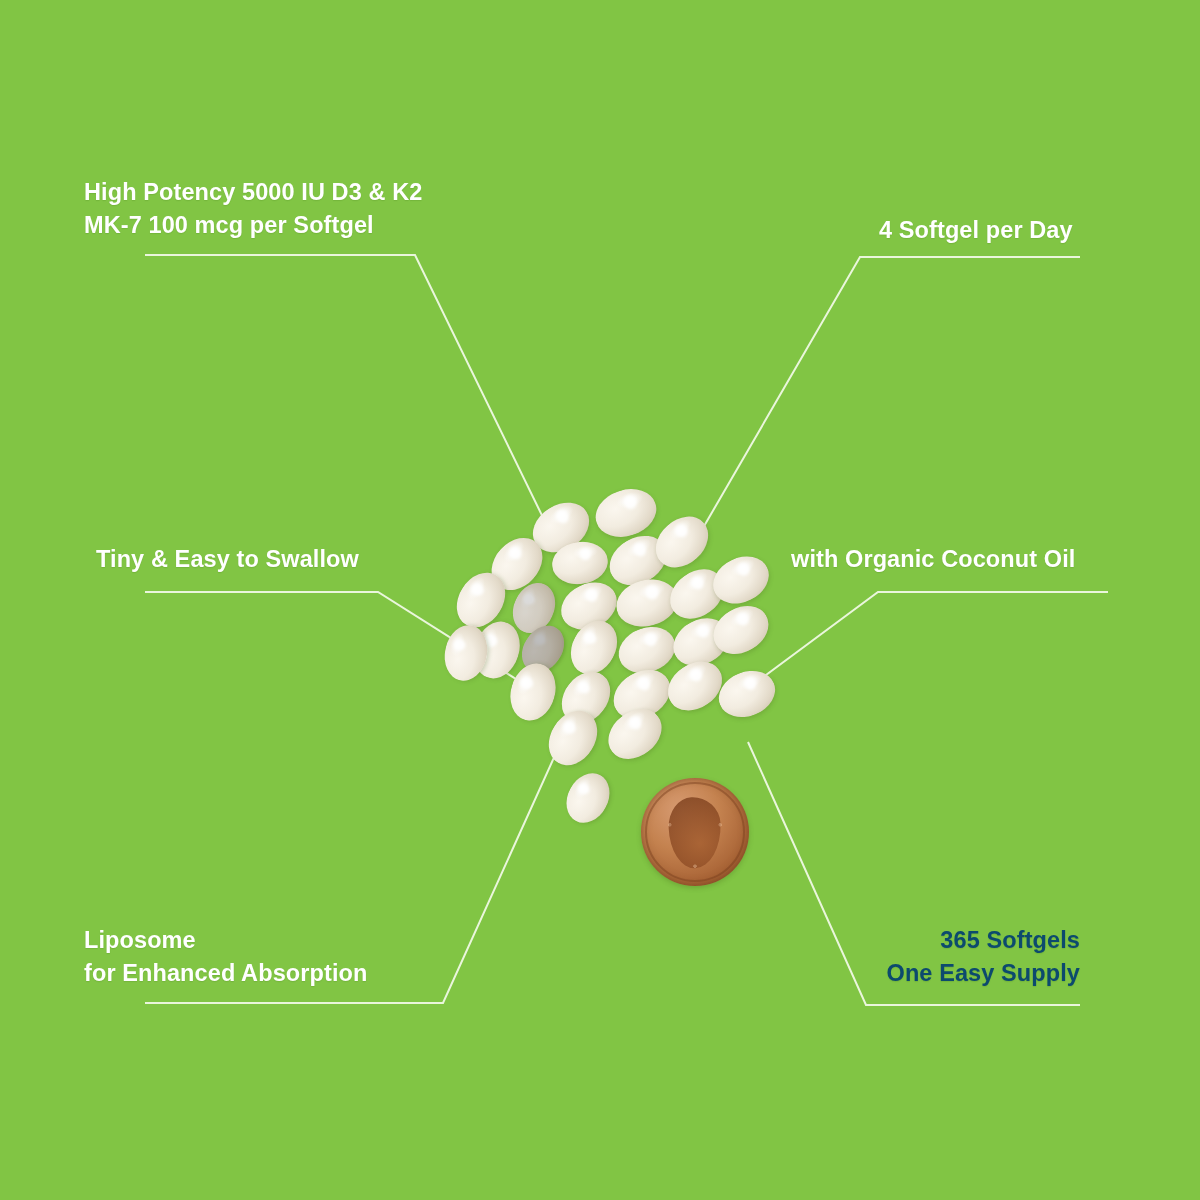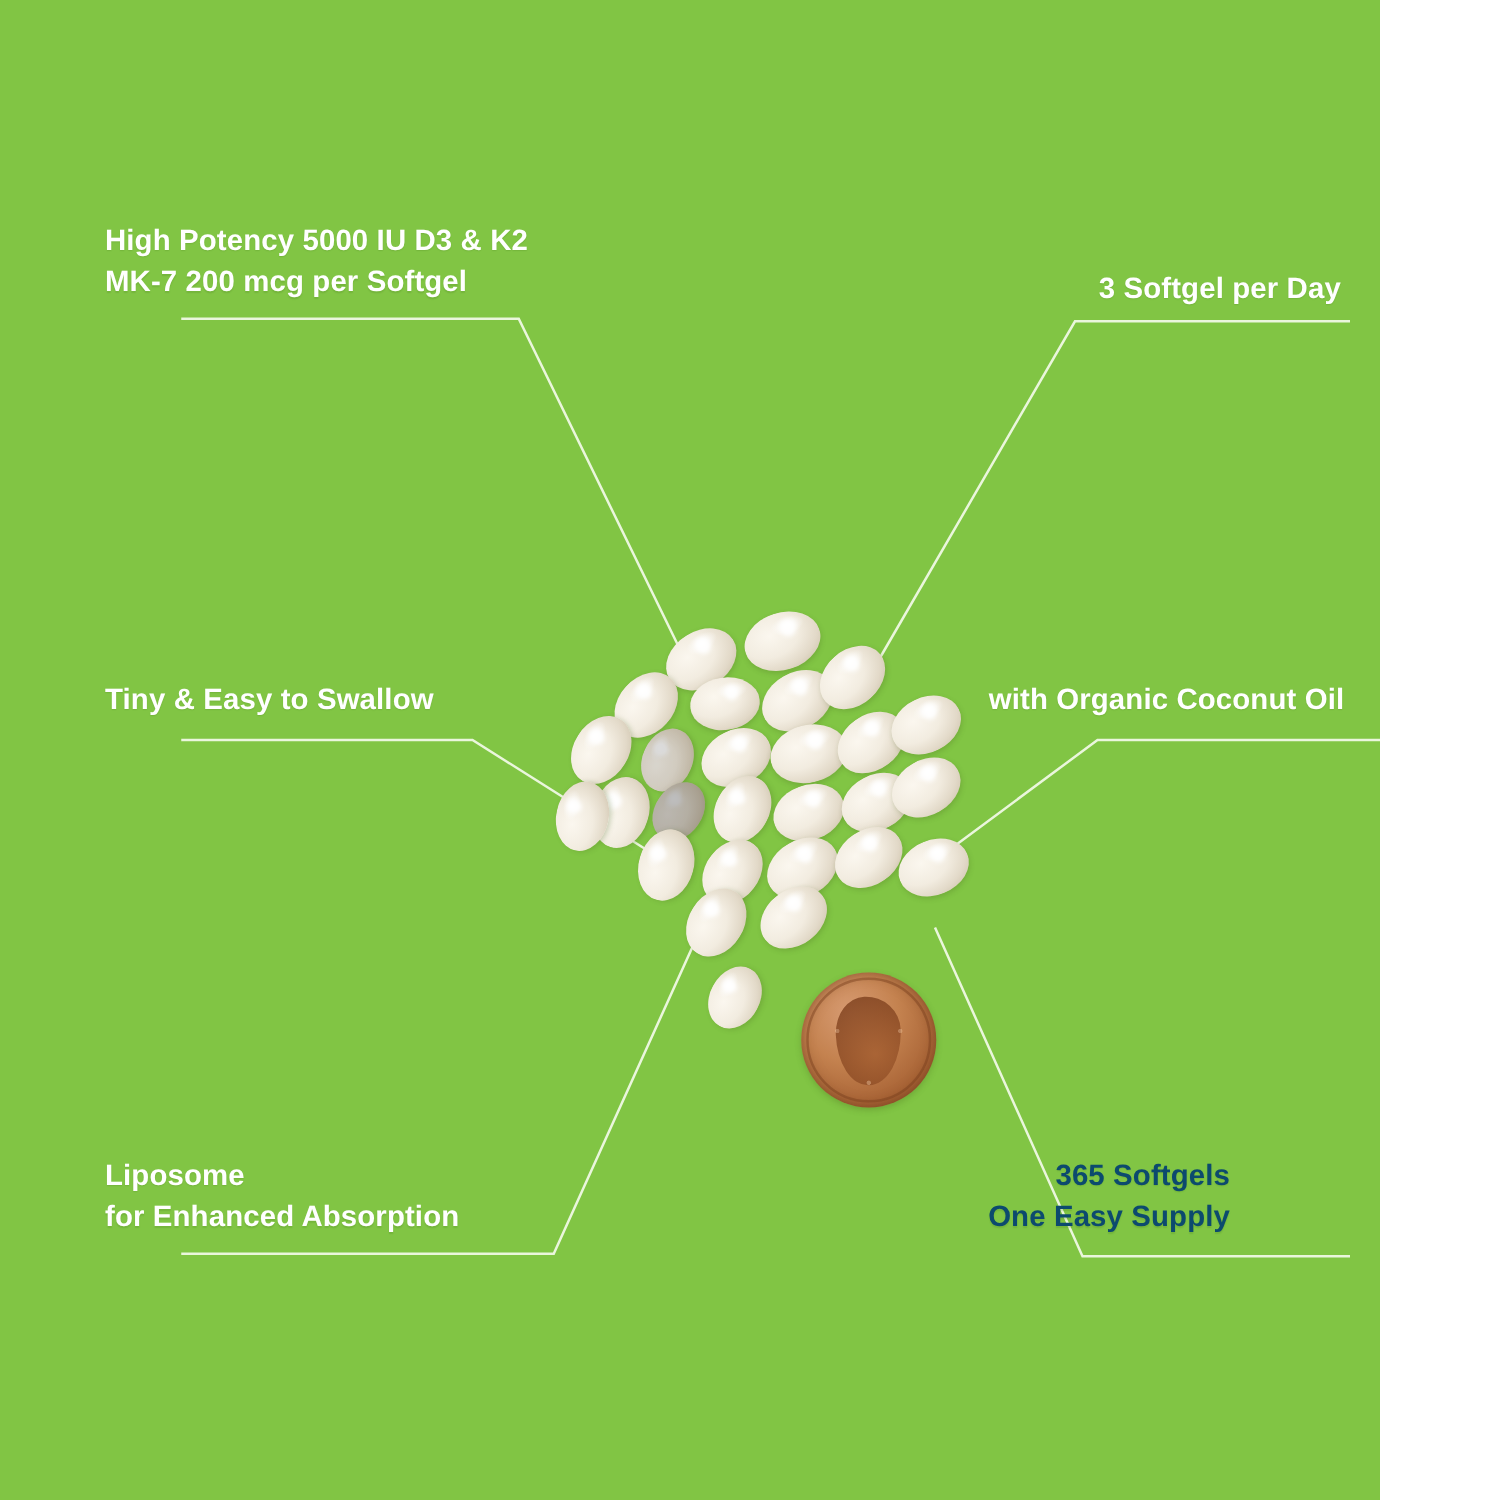--- a/index.html
+++ b/index.html
@@ -2,33 +2,33 @@
 <html><head>
 <meta charset="utf-8">
 <title>Vitamin D3 K2 Softgels Product Infographic</title>
 <style>
   * { margin:0; padding:0; box-sizing:border-box; }
   html, body {
     width:1200px; height:1200px; overflow:hidden;
     font-family:"Liberation Sans", sans-serif;
   }
   #stage {
-    position:relative; width:1104px; height:1200px;
+    position:relative; width:1200px; height:1200px;
     background:#81c544; overflow:hidden;
   }
   #connectors { position:absolute; inset:0; width:1200px; height:1200px; }
 
   .callout { position:absolute; color:#ffffff; font-weight:bold;
              font-size:23.5px; line-height:1.42; letter-spacing:.1px;
              text-shadow:0 1px 1px rgba(60,110,20,.18); white-space:nowrap; }
   .callout.right-al { text-align:right; }
 
   #c-potency   { left:84px;  top:176px; }
   #c-perday    { left:879px; top:214px; }
-  #c-tiny      { left:84px;  top:543px; }
+  #c-tiny      { left:96px;  top:543px; }
   #c-coconut   { left:791px; top:543px; }
   #c-liposome  { left:84px;  top:924px; }
   #c-supply    { right:120px; top:924px; }
 
   
   #photo { position:absolute; left:440px; top:480px; width:380px; height:400px; }
 
   .gel {
     position:absolute;
     border-radius:50%;
@@ -121,25 +121,25 @@
   </div>
 
   <div id="penny">
     <div class="rim"></div>
     <div class="bust"></div>
     <div class="lettering"></div>
   </div>
 
   <div class="callout" id="c-potency" style="color: rgb(255, 255, 255);">
     <div>High Potency 5000 IU D3 &amp; K2</div>
-    <div>MK-7 200 mcg per Softgel</div>
+    <div>MK-7 100 mcg per Softgel</div>
   </div>
 
   <div class="callout" id="c-perday" style="color: rgb(255, 255, 255);">
-    <div>3 Softgel per Day</div>
+    <div>4 Softgel per Day</div>
   </div>
 
   <div class="callout" id="c-tiny" style="color: rgb(255, 255, 255);">
     <div>Tiny &amp; Easy to Swallow</div>
   </div>
 
   <div class="callout" id="c-liposome" style="color: rgb(255, 255, 255);">
     <div>Liposome</div>
     <div>for Enhanced Absorption</div>
   </div>

